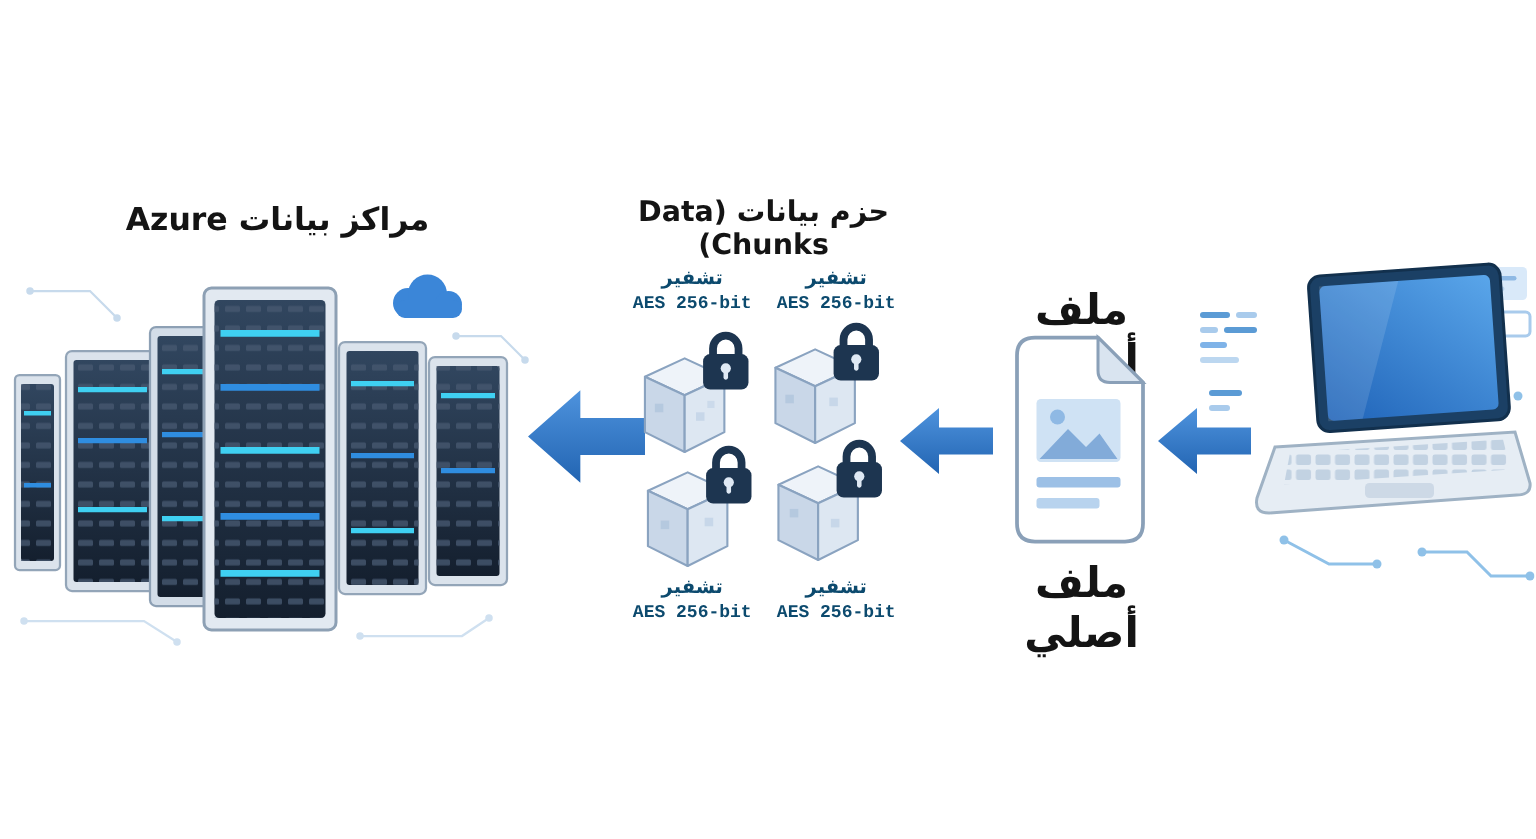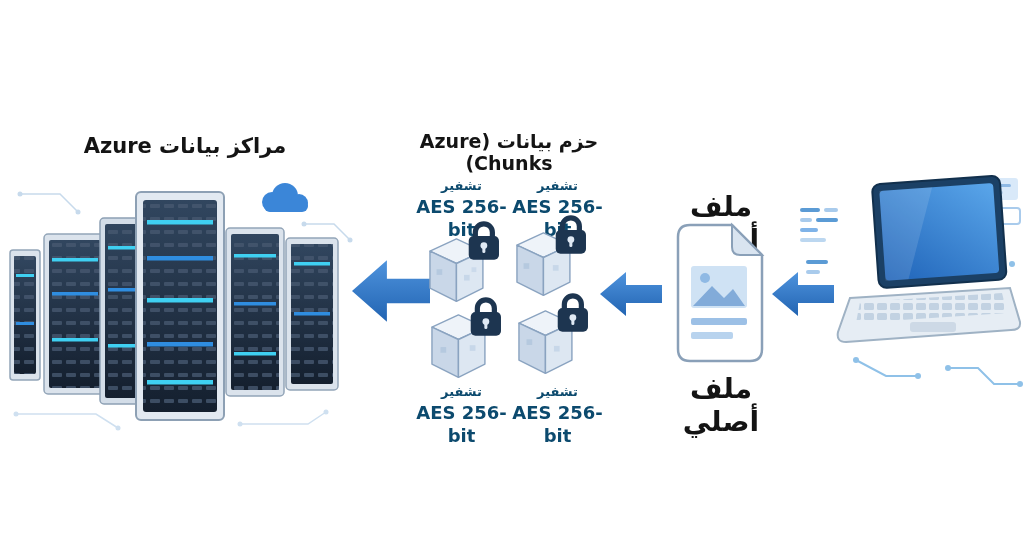--- a/index.html
+++ b/index.html
@@ -6,21 +6,21 @@
   body{background:#ffffff;font-family:"DejaVu Sans", sans-serif;}
   .canvas{position:relative;width:1024px;height:559px;background:#ffffff;overflow:hidden;}
   .abs{position:absolute;}
   .title{font-weight:bold;color:#141414;text-align:center;}
   .title-azure{left:55px;top:134px;width:260px;font-size:21px;}
   .title-chunks{left:384px;top:130px;width:250px;font-size:19px;}
   .file-label{left:656px;width:130px;font-size:28px;font-weight:bold;color:#141414;text-align:center;}
   .file-label-top{top:190px;}
   .file-label-bottom{top:372px;}
   .chunk-label{width:115px;text-align:center;font-weight:bold;color:#0c4a6e;font-size:13px;line-height:1.3;}
-  .chunk-label .latin{font-size:18px;display:block;direction:ltr;}
+  .chunk-label .latin{font-size:12px;display:block;direction:ltr;font-family:Liberation Mono, monospace;}
   .cl-tl{left:404px;top:178px;}
   .cl-tr{left:500px;top:178px;}
   .cl-bl{left:404px;top:384px;}
   .cl-br{left:500px;top:384px;}
   .cube{width:76px;height:87px;}
   .cube-tl{left:426px;top:220px;}
   .cube-tr{left:513px;top:214px;}
   .cube-bl{left:428px;top:296px;}
   .cube-br{left:515px;top:292px;}
   .arrow{display:block;}
@@ -132,21 +132,21 @@
   <svg class="abs arrow arrow-big" viewBox="0 0 76 60">
     <defs>
         <linearGradient id="ag1" x1="0" y1="0" x2="0" y2="1">
       <stop offset="0" stop-color="#4e93dd"></stop>
           <stop offset="1" stop-color="#2264b2"></stop>
     </linearGradient>
       </defs>
     <polygon points="0,30 34,0 34,18 76,18 76,42 34,42 34,60" fill="url(#ag1)"></polygon>
   </svg>
 
-  <div class="abs title title-chunks" dir="rtl">حزم بيانات (Azure Chunks)</div>
+  <div class="abs title title-chunks" dir="rtl">حزم بيانات (Data Chunks)</div>
 
   <div class="abs chunk-label cl-tl" dir="rtl">
     <span>تشفير</span>
     <span class="latin">AES 256-bit</span>
   </div>
   <div class="abs chunk-label cl-tr" dir="rtl">
     <span>تشفير</span>
     <span class="latin">AES 256-bit</span>
   </div>
 

